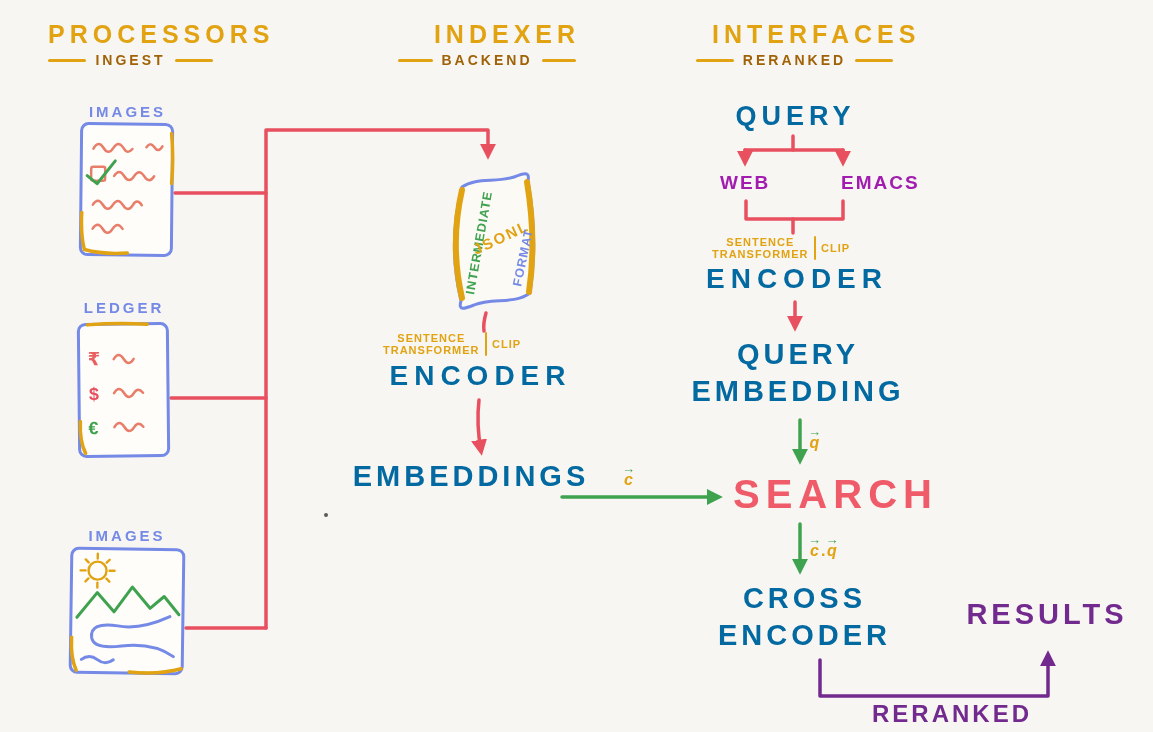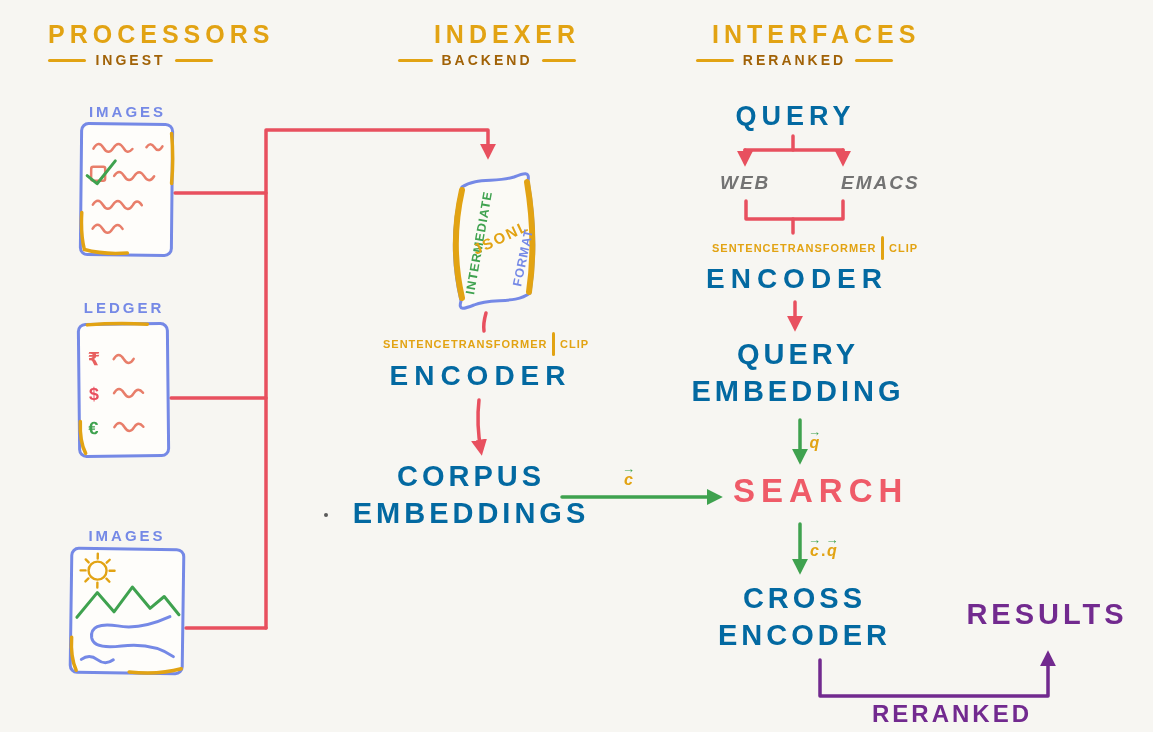--- a/index.html
+++ b/index.html
@@ -33,45 +33,45 @@
 
   
   .blue-big {
     color:#0369a1; font-weight:700; text-align:center; white-space:nowrap;
   }
   .blue-line { line-height:37px; letter-spacing:4px; font-size:29px; }
 
   .encoder-word { font-size:28px; letter-spacing:6px; }
 
   .search-word {
-    color:#ef5b68; font-weight:700; font-size:33px; letter-spacing:6px;
+    color:#ef5b68; font-weight:700; font-size:40px; letter-spacing:6px;
     text-align:center; white-space:nowrap;
   }
   .purple-word {
     color:#722a8f; font-weight:700; text-align:center; white-space:nowrap;
   }
 
   
   .model-label {
     display:flex; align-items:center; gap:5px;
     color:#e2a313; font-weight:700; font-size:11px; letter-spacing:1px;
     white-space:nowrap;
   }
-  .model-col { display:flex; line-height:12px; text-align:center; }
+  .model-col { display:flex; flex-direction:column; line-height:12px; text-align:center; }
   .model-divider { width:2.5px; height:24px; background:#e2a313; border-radius:2px; }
 
   
   .vec-group { display:flex; align-items:flex-end; }
   .vec { display:inline-flex; flex-direction:column; align-items:center; }
   .vec-arrow { color:#3fa24f; font-size:13px; line-height:7px; font-weight:700; }
   .vec-letter { color:#e2a313; font-size:16px; line-height:15px; font-weight:700; font-style:italic; }
   .vec-dot { color:#e2a313; font-size:16px; font-weight:700; line-height:15px; }
 
   .web-word {
-    color:#737373; font-weight:700; font-size:19px; letter-spacing:2px; white-space:nowrap;font-style:italic;
+    color:#a21caf; font-weight:700; font-size:19px; letter-spacing:2px; white-space:nowrap;
   }
 </style>
 </head>
 <body>
 
 <div id="canvas">
 
   <svg class="abs" style="left:0;top:0;" width="1153" height="732">
     <defs>
       <marker id="arr-red" viewBox="0 0 10 10" refX="7" refY="5" markerWidth="4.6" markerHeight="4.6" orient="auto">
@@ -197,21 +197,20 @@
       <span>SENTENCE</span>
       <span>TRANSFORMER</span>
     </div>
     <div class="model-divider"></div>
     <span>CLIP</span>
   </div>
 
   <div class="abs blue-big encoder-word" style="left:388px;top:360px;width:185px;">ENCODER</div>
 
   <div class="abs blue-big" style="left:342px;top:458px;width:258px;">
-    <div class="blue-line">CORPUS</div>
     <div class="blue-line">EMBEDDINGS</div>
   </div>
 
   <div class="abs vec" style="left:622px;top:465px;">
     <span class="vec-arrow">→</span>
     <span class="vec-letter">c</span>
   </div>
 
   <div class="abs blue-big" style="left:723px;top:101px;width:145px;font-size:27px;letter-spacing:5px;">QUERY</div>
 

